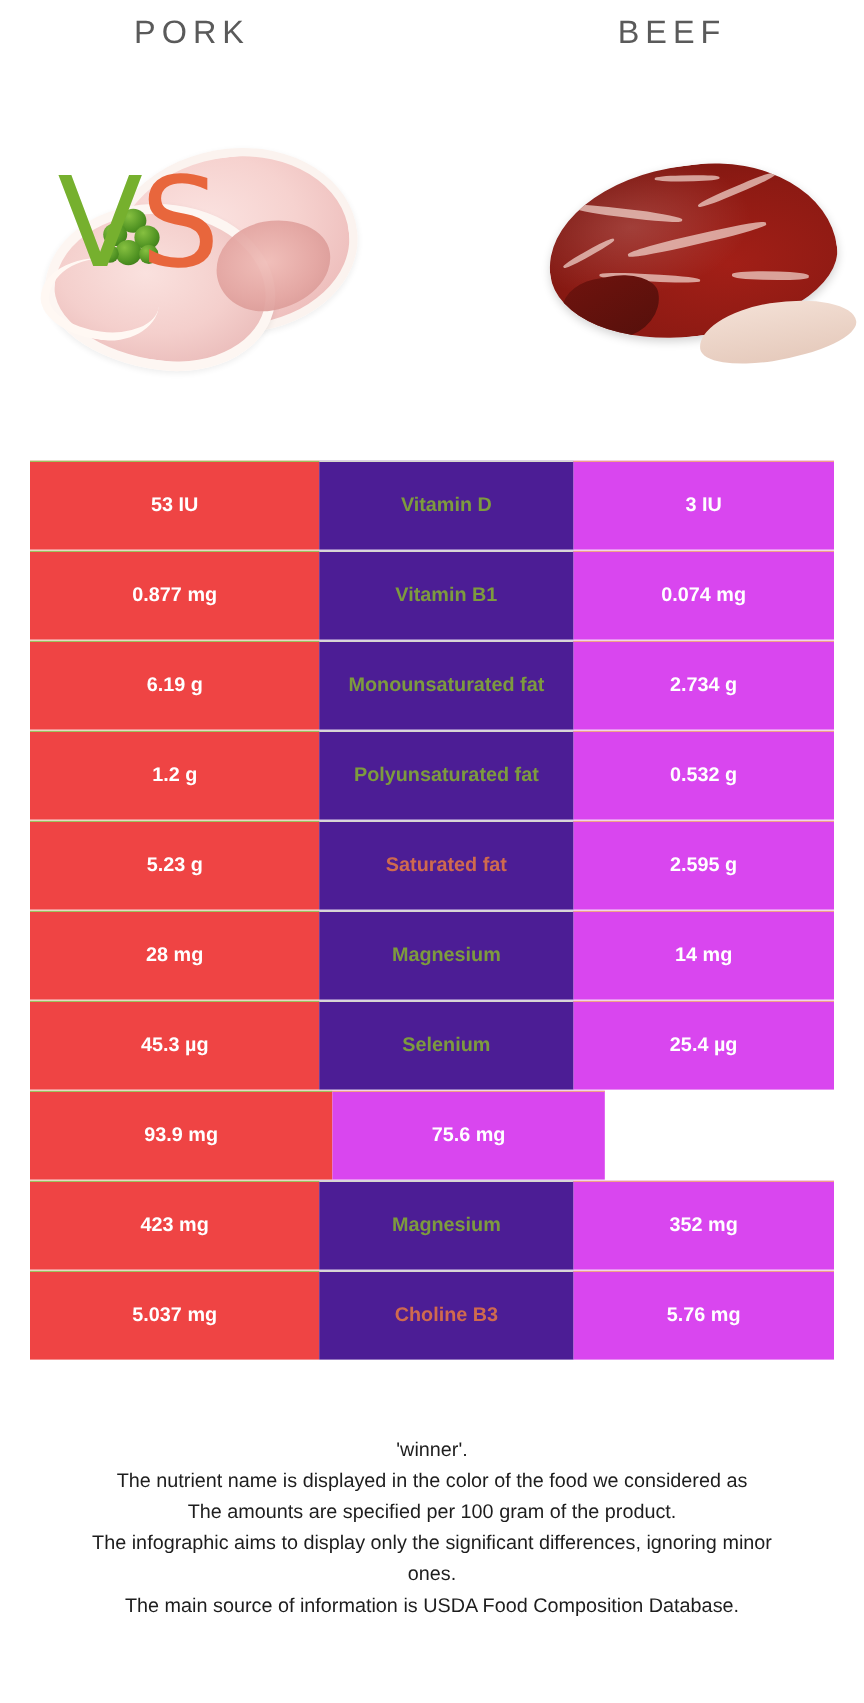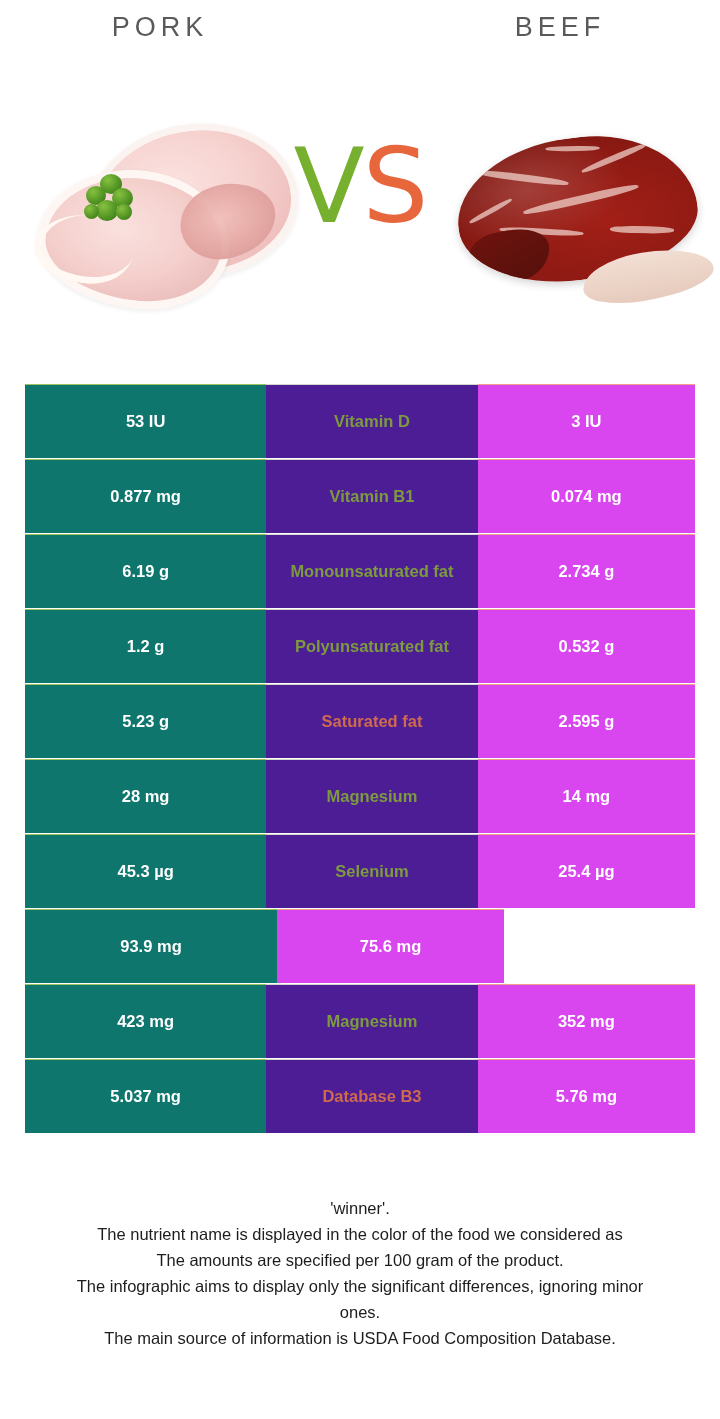--- a/index.html
+++ b/index.html
@@ -122,28 +122,29 @@
     left: 6px; bottom: 6px; width: 82px; height: 52px;
     background: linear-gradient(160deg, #6e130e 0%, #56100b 100%);
     border-radius: 38% 48% 44% 56% / 46% 40% 60% 54%;
     transform: rotate(-4deg);
   }
 
   
   .vs {
     position: absolute;
     left: 0; right: 0; top: 38px;
-    text-align: center;
+    text-align: left;
     font-size: 104px;
     font-weight: 400;
     letter-spacing: -2px;
     line-height: 1;
     font-family: "DejaVu Sans", sans-serif;
     z-index: 5;
     pointer-events: none;
+    padding-left: 48px;
   }
   .vs .v { color: #76b02e; }
   .vs .s { color: #e8663c; }
 
   
   .table {
     margin: 18px 25px 0 25px;
     width: 670px;
     box-sizing: border-box;
   }
@@ -155,21 +156,21 @@
   .cell {
     display: flex;
     align-items: center;
     justify-content: center;
     font-size: 16.5px;
     font-weight: 700;
     box-sizing: border-box;
   }
   .cell.left {
     width: 252px;
-    background: #0f766e;
+    background: #ef4444;
     color: #ffffff;
     border-top: 1px solid #9cc25c;
   }
   .cell.mid {
     width: 221px;
     background: #4c1d95;
     border-top: 1px solid #d6d8cb;
     font-weight: 700;
   }
   .cell.right {
@@ -291,21 +292,21 @@
   </div>
 
   <div class="row">
     <div class="cell left">423 mg</div>
     <div class="cell mid win-pork">Magnesium</div>
     <div class="cell right">352 mg</div>
   </div>
 
   <div class="row">
     <div class="cell left">5.037 mg</div>
-    <div class="cell mid win-beef">Database B3</div>
+    <div class="cell mid win-beef">Choline B3</div>
     <div class="cell right">5.76 mg</div>
   </div>
 
 </div>
 
 <div class="footer">
   <p>'winner'.</p>
   <p>The nutrient name is displayed in the color of the food we considered as</p>
   <p>The amounts are specified per 100 gram of the product.</p>
   <p>The infographic aims to display only the significant differences, ignoring minor</p>

